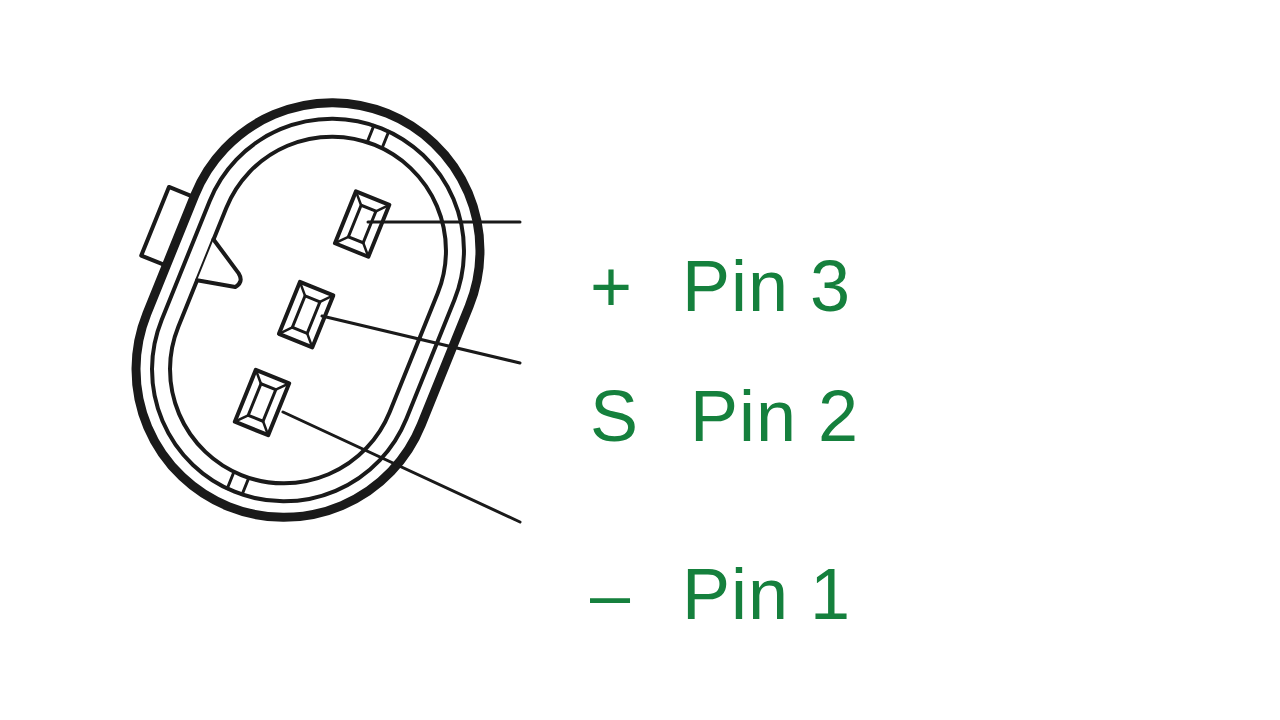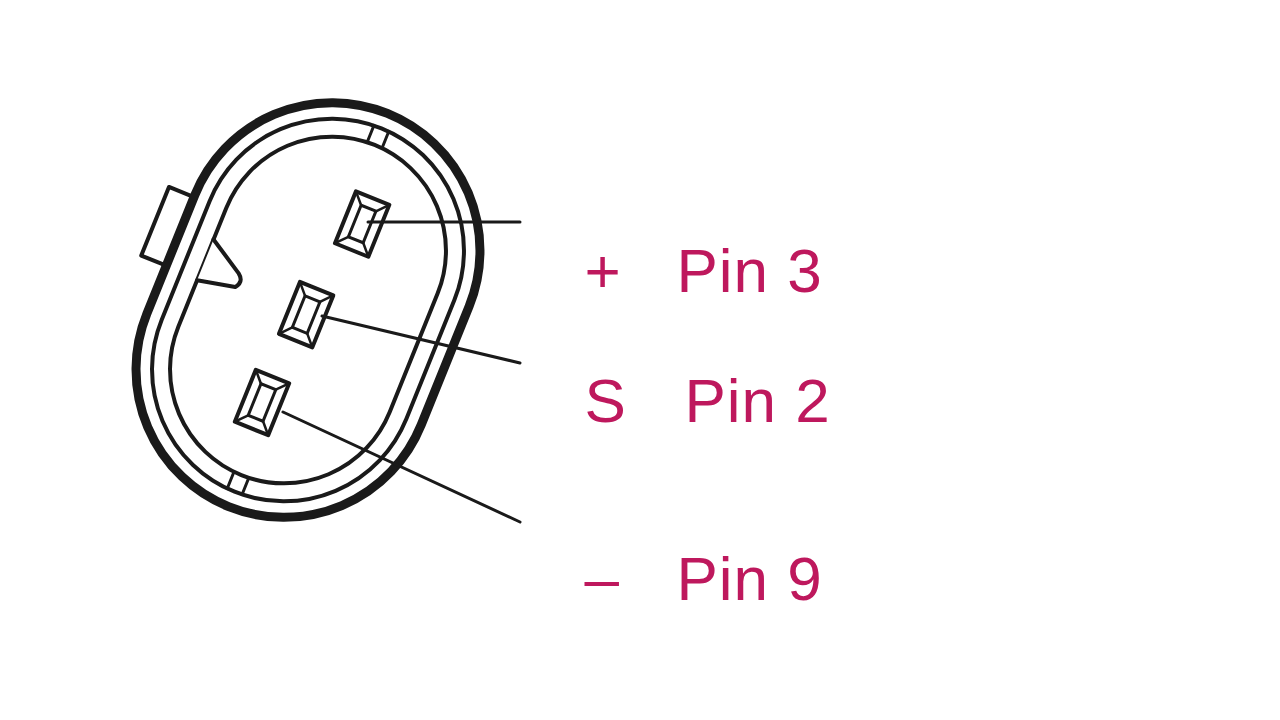--- a/index.html
+++ b/index.html
@@ -1,22 +1,22 @@
 <!DOCTYPE html>
 <html><head>
   <meta charset="utf-8">
   <style>
     html, body { margin: 0; padding: 0; background: #ffffff; }
     body { width: 1280px; height: 720px; position: relative; overflow: hidden; }
     .diagram { position: absolute; left: 0; top: 0; width: 1280px; height: 720px; }
     .label {
       position: absolute;
       font-family: "Liberation Sans", sans-serif;
-      font-size: 62px;
-      color: #be185d;
+      font-size: 72px;
+      color: #15803d;
       line-height: 1;
       white-space: pre;
       letter-spacing: 1px;
     }
     .label .sym { display: inline-block; width: 92px; }
   </style>
 </head>
 <body>
 
 <svg class="diagram" viewBox="0 0 1280 720" xmlns="http://www.w3.org/2000/svg">
@@ -78,14 +78,14 @@
   </g>
 </svg>
 
 <div class="label" style="left:548px; top:178px;">
   <span class="sym">+</span><span>Pin 3</span>
 </div>
 <div class="label" style="left:548px; top:308px;">
   <span class="sym" style="width:100px;">S</span><span>Pin 2</span>
 </div>
 <div class="label" style="left:548px; top:486px;">
-  <span class="sym">–</span><span>Pin 9</span>
+  <span class="sym">–</span><span>Pin 1</span>
 </div>
 
 </body></html>

